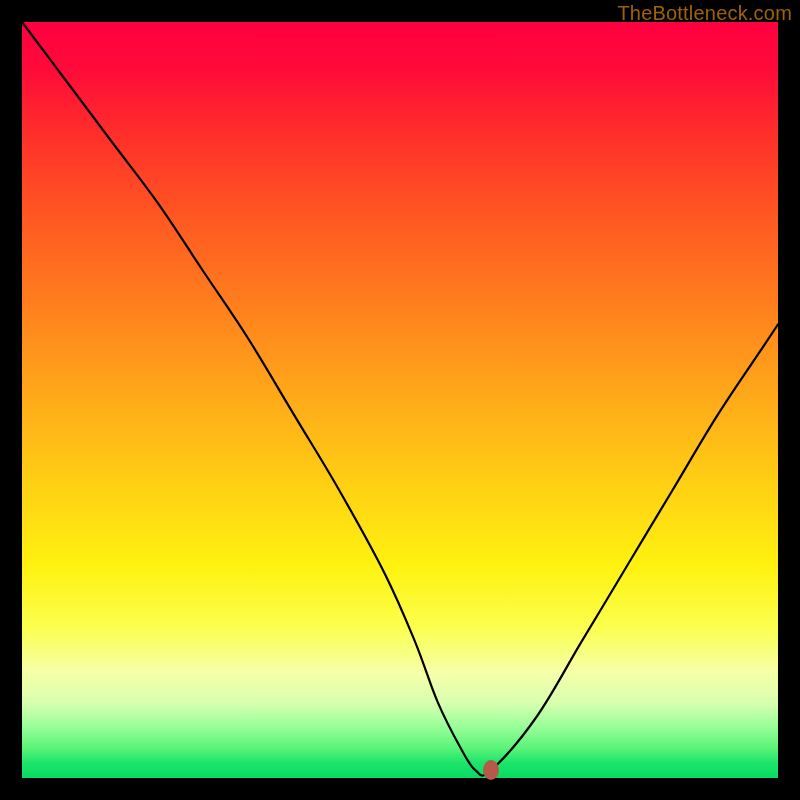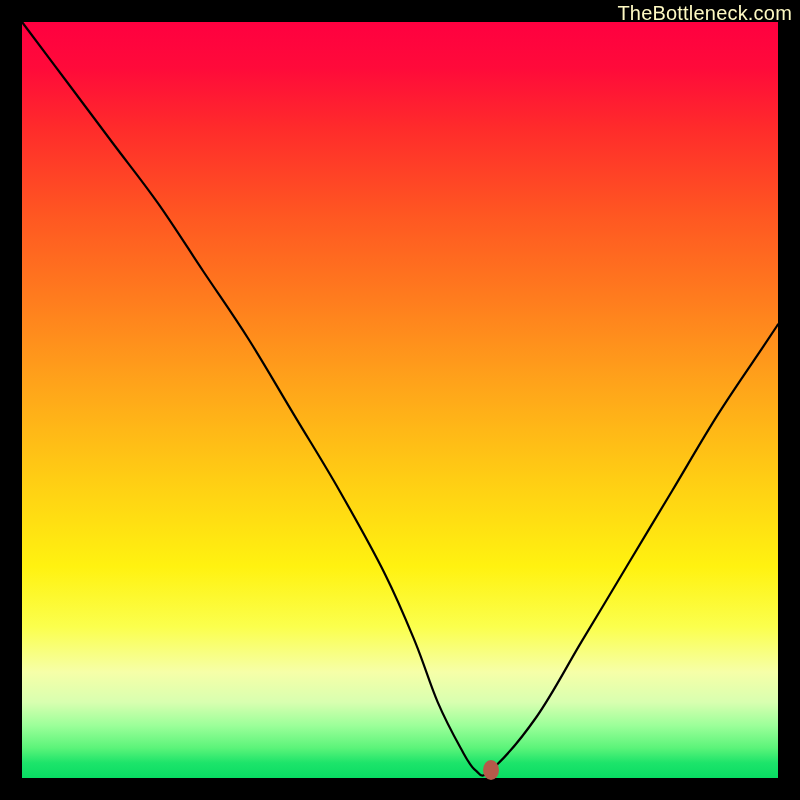--- a/index.html
+++ b/index.html
@@ -42,21 +42,21 @@
       #9dff9a 93%,
       #5cf47a 96%,
       #1de46a 98%,
       #08dc63 100%
     );
   }
   .watermark {
     position: absolute;
     top: 2px;
     right: 8px;
-    color: #fef9c3;
+    color: #a16207;
     font-size: 20px;
     font-weight: 500;
     letter-spacing: 0.2px;
     user-select: none;
   }
   svg.curve {
     position: absolute;
     left: 0;
     top: 0;
     width: 756px;

